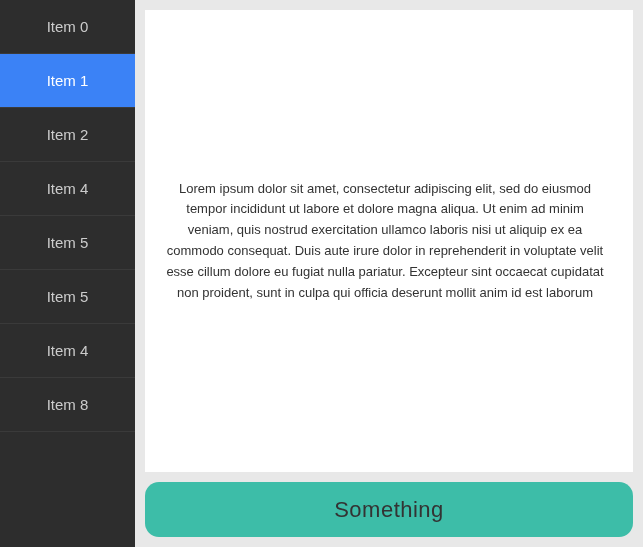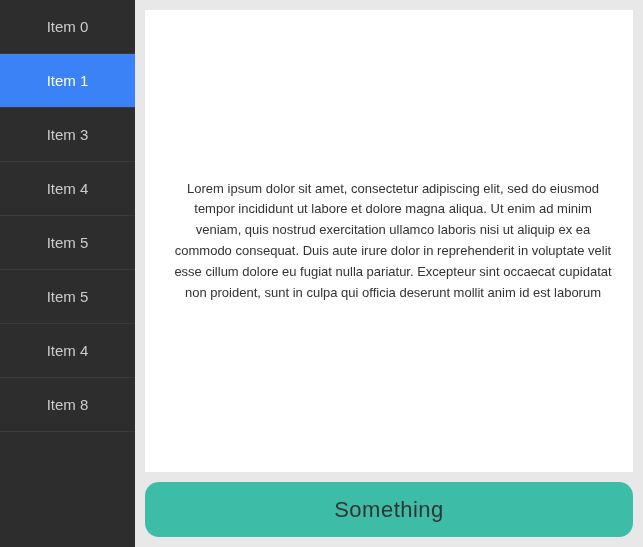--- a/index.html
+++ b/index.html
@@ -55,21 +55,21 @@
       background-color: #e8e8e8;
       height: 547px;
     }
 
     .content-area {
       flex: 1;
       background-color: #ffffff;
       margin: 10px 10px 0 10px;
       display: flex;
       align-items: center;
-      justify-content: flex-end;
+      justify-content: flex-start;
       padding: 20px;
     }
 
     .content-text {
       text-align: center;
       font-size: 13px;
       color: #333333;
       line-height: 1.6;
       max-width: 440px;
     }
@@ -95,21 +95,21 @@
 <body>
 
 <div class="sidebar">
   <div class="sidebar-item">
     <span>Item 0</span>
   </div>
   <div class="sidebar-item active">
     <span>Item 1</span>
   </div>
   <div class="sidebar-item">
-    <span>Item 3</span>
+    <span>Item 2</span>
   </div>
   <div class="sidebar-item">
     <span>Item 4</span>
   </div>
   <div class="sidebar-item">
     <span>Item 5</span>
   </div>
   <div class="sidebar-item">
     <span>Item 5</span>
   </div>

